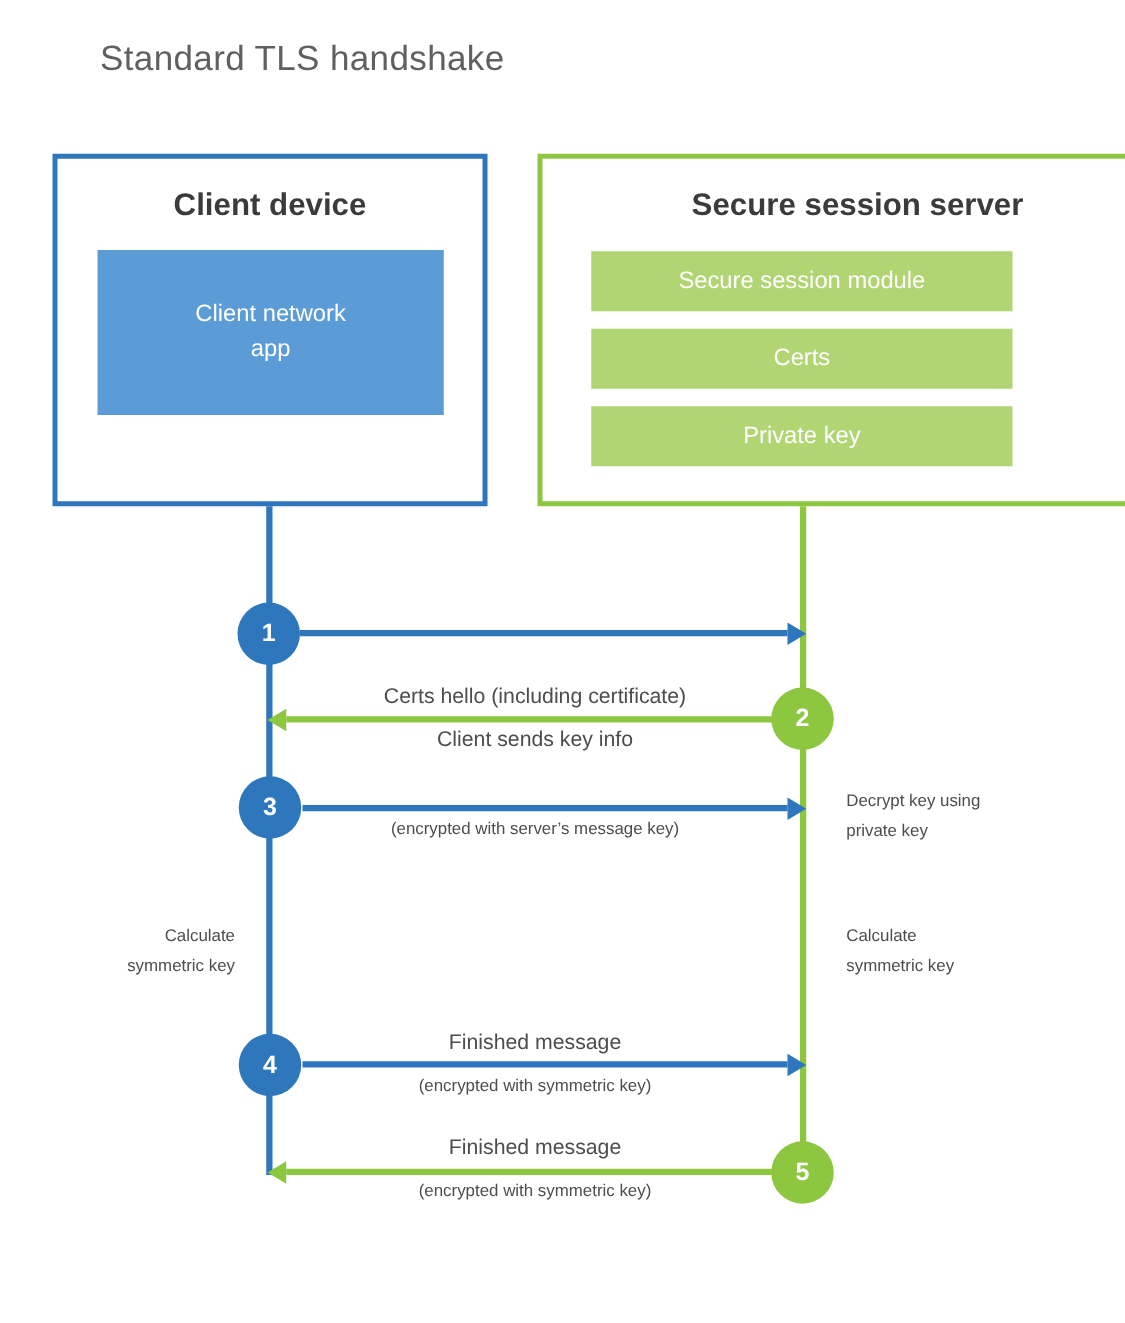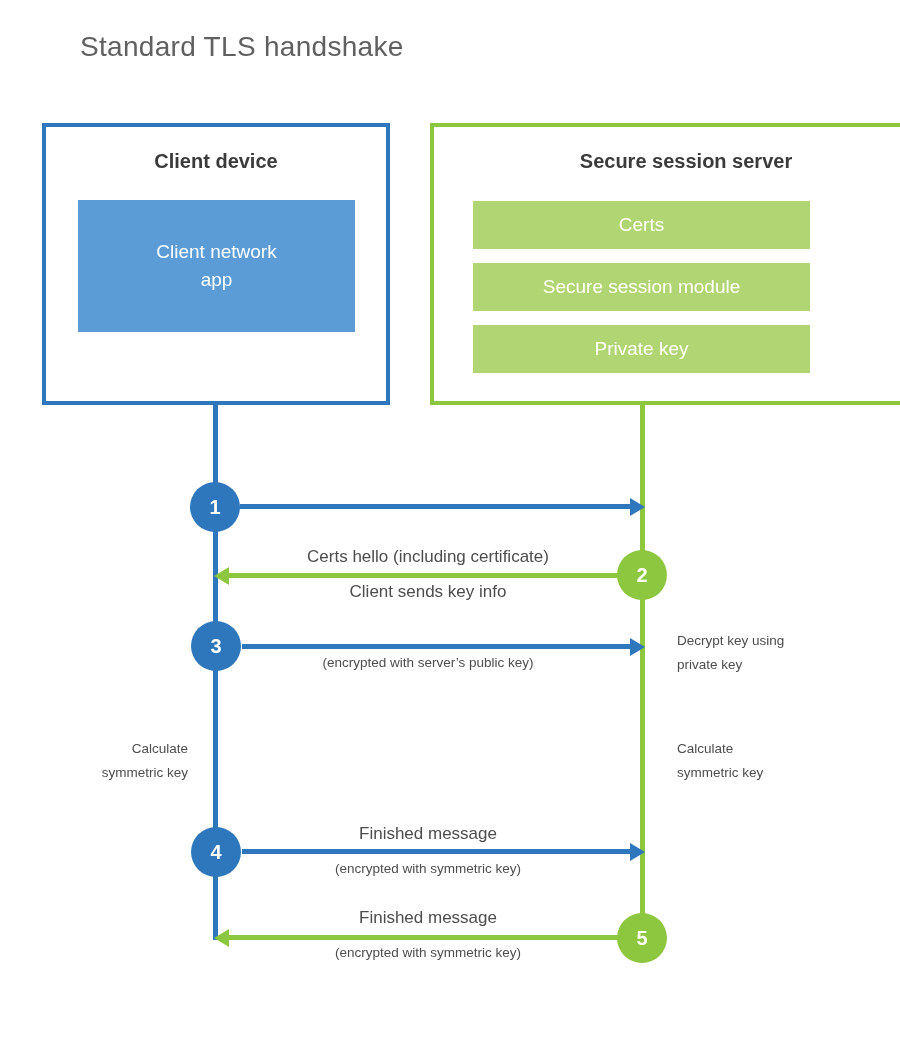--- a/index.html
+++ b/index.html
@@ -17,21 +17,21 @@
     letter-spacing:0.3px;
     margin-left:44px;
   }
 
   
   .actor-box { position:absolute; top:123px; height:282px; background:#fff; }
   .client-box { left:42px;  width:348px; border:4px solid var(--blue,#2E77BC); }
   .server-box { left:430px; width:512px; border:4px solid var(--green,#8DC63F); }
   .actor-title {
     position:absolute; left:0; top:23px; width:100%;
-    text-align:center; font-size:20px; font-weight:bold;
+    text-align:center; font-size:25px; font-weight:bold;
     color:var(--heading-text,#3B3B3B);
   }
 
   .app-box {
     position:absolute; left:32px; top:73px; width:277px; height:132px;
     background:var(--blue-fill,#5C9CD6);
     display:flex; align-items:center; justify-content:center;
   }
   .app-label {
     color:#fff; font-size:19px; line-height:28px; text-align:center;
@@ -101,24 +101,24 @@
     <div class="app-box">
       <span class="app-label">Client network
 app</span>
     </div>
   </div>
 
   <div class="actor-box server-box">
     <div class="actor-title">Secure session server</div>
     <div class="module-stack">
       <div class="module-bar">
-        <span>Certs</span>
+        <span>Secure session module</span>
       </div>
       <div class="module-bar">
-        <span>Secure session module</span>
+        <span>Certs</span>
       </div>
       <div class="module-bar">
         <span>Private key</span>
       </div>
     </div>
   </div>
 
   <div class="lifeline blue"></div>
   <div class="lifeline green"></div>
 
@@ -131,21 +131,21 @@
   <div class="arrow-line green" style="left:229px; top:573px; width:389px;"></div>
   <div class="arrow-head left green" style="left:214px; top:567px;"></div>
   <div class="msg-label" style="top:547px;">Certs hello (including certificate)</div>
   <div class="step-circle green" style="left:617px; top:550px;">
     <span>2</span>
   </div>
 
   <div class="arrow-line blue" style="left:242px; top:644px; width:388px;"></div>
   <div class="arrow-head right blue" style="left:630px; top:638px;"></div>
   <div class="msg-label" style="top:582px;">Client sends key info</div>
-  <div class="msg-sublabel" style="top:655px;">(encrypted with server’s public key)</div>
+  <div class="msg-sublabel" style="top:655px;">(encrypted with server’s message key)</div>
   <div class="step-circle blue" style="left:191px; top:621px;">
     <span>3</span>
   </div>
 
   <div class="side-note right-col" style="top:629px;">Decrypt key using
 private key</div>
   <div class="side-note left-col" style="top:737px;">Calculate
 symmetric key</div>
   <div class="side-note right-col" style="top:737px;">Calculate
 symmetric key</div>

